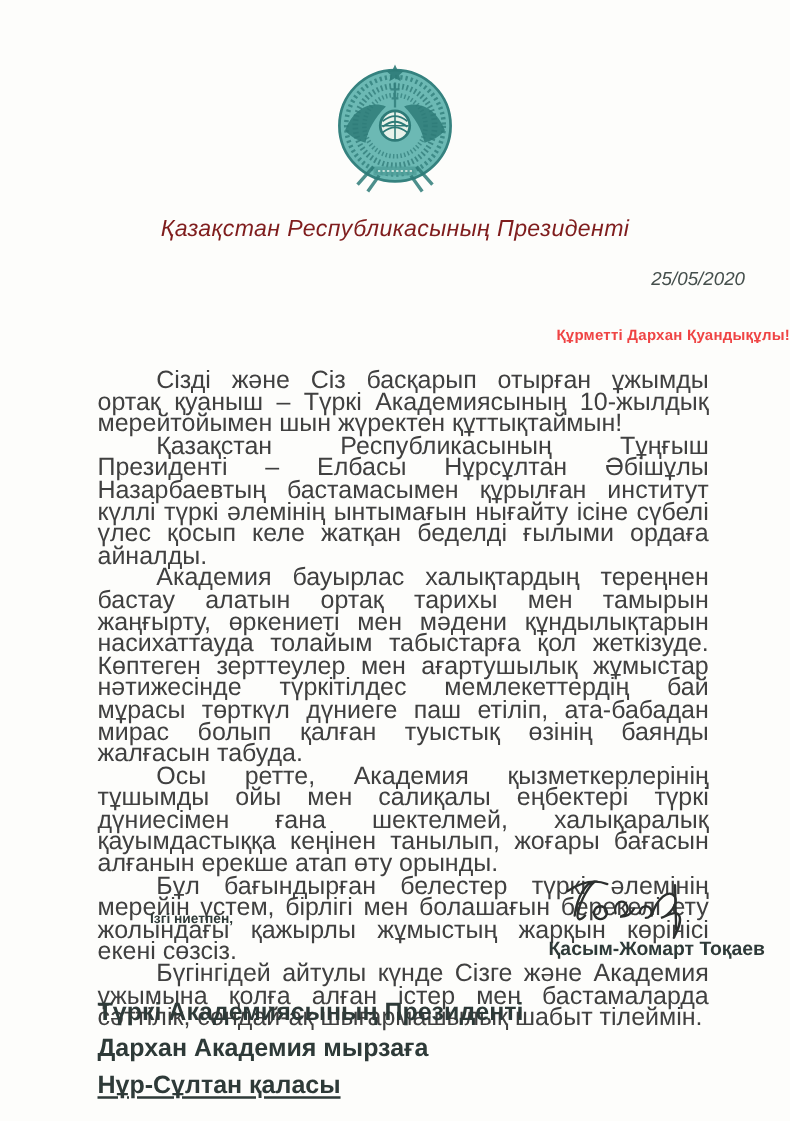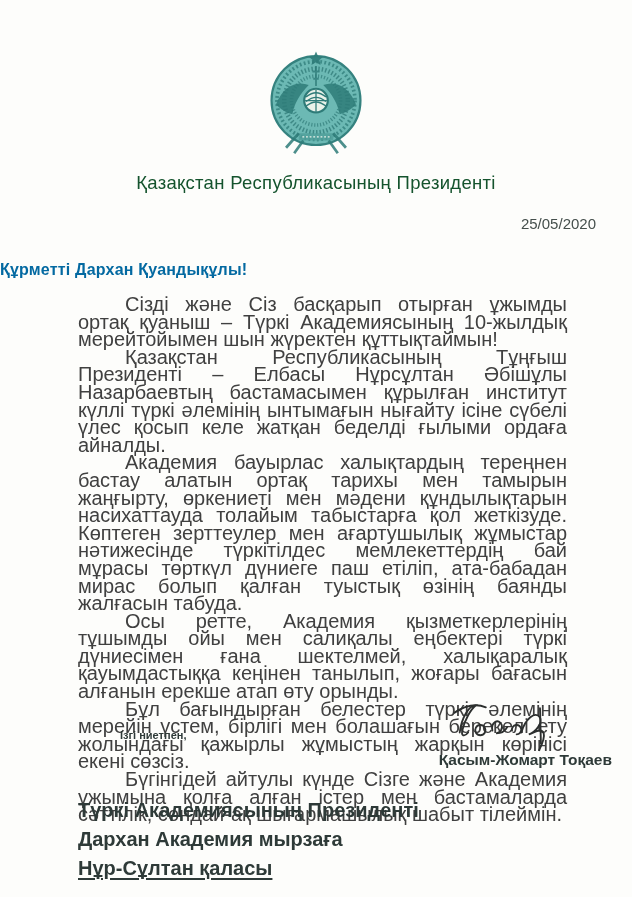--- a/index.html
+++ b/index.html
@@ -5,29 +5,29 @@
   html,body{margin:0;padding:0;background:#e8e8e8;}
   .page{
     width:632px;height:897px;background:#fdfdfb;position:relative;
     margin:0 auto;overflow:hidden;
     font-family:"Liberation Sans", sans-serif;color:#37413d;
     box-shadow:0 0 6px rgba(0,0,0,.25);
   }
   .emblem{position:absolute;top:44px;left:50%;transform:translateX(-50%);}
   .letterhead{
     position:absolute;top:172px;left:0;right:0;text-align:center;
-    color:#14532d;font-size:18.5px;line-height:22px;letter-spacing:.3px;
+    color:#7f1d1d;font-size:18.5px;line-height:22px;letter-spacing:.3px;font-style:italic;
   }
   .date{
-    position:absolute;top:215px;right:36px;
+    position:absolute;top:215px;right:36px;font-style:italic;
     font-size:15px;color:#454f4c;
   }
   .salutation{
-    position:absolute;top:261px;left:0;right:0;text-align:left;
-    font-weight:bold;font-size:16px;color:#0369a1;letter-spacing:.2px;
+    position:absolute;top:261px;left:0;right:0;text-align:right;
+    font-weight:bold;font-size:12px;color:#ef4444;letter-spacing:.2px;
   }
   .body-text{
     position:absolute;top:296px;left:78px;width:489px;
     font-size:20px;line-height:17.6px;text-align:justify;color:#404040;
   }
   .para{margin:0;text-indent:47px;}
   .valediction{
     position:absolute;top:729px;left:120px;
     font-weight:bold;font-size:11px;color:#2e3a38;
   }

